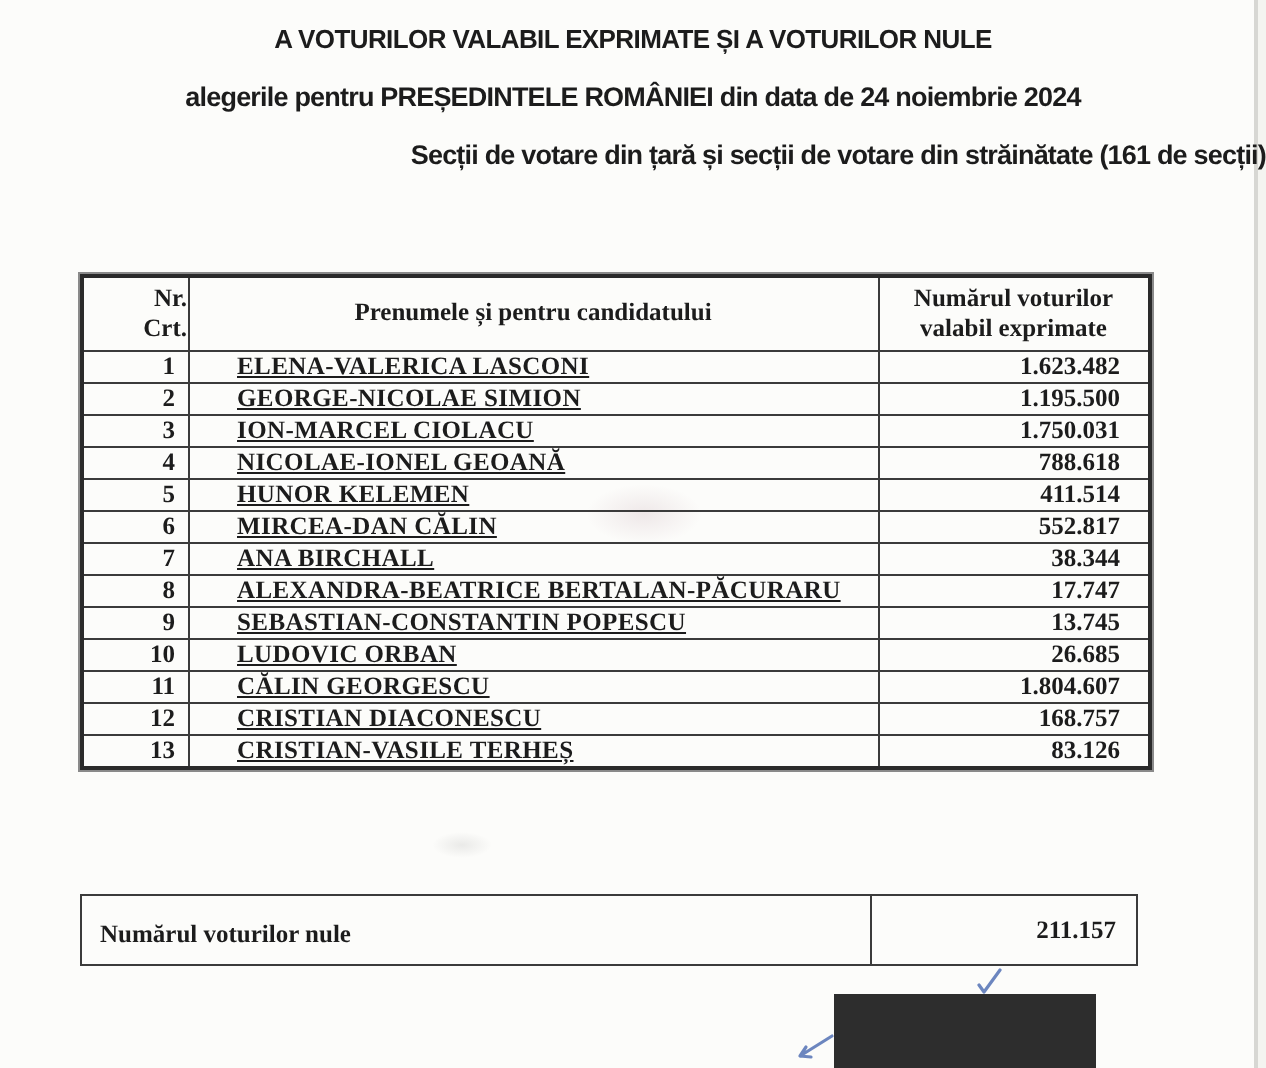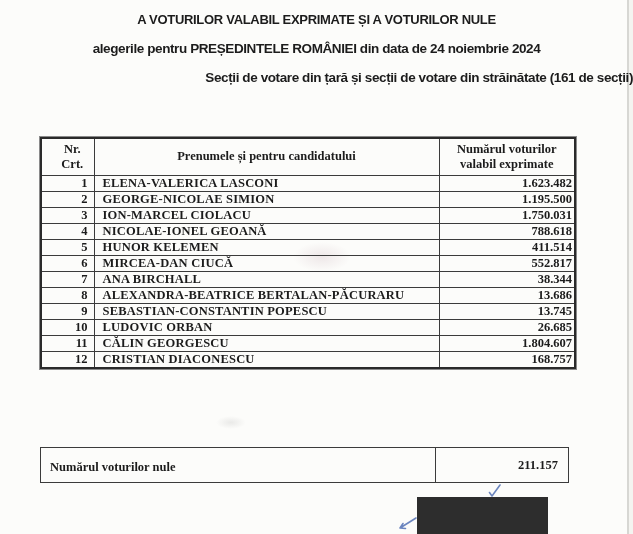--- a/index.html
+++ b/index.html
@@ -53,27 +53,27 @@
   }
   table.results col.c1 { width: 53px; }
   table.results col.c2 { width: 345px; }
   table.results col.c3 { width: 136px; }
   table.results th, table.results td {
     border: 1.2px solid #3b3b3b;
     overflow: hidden; white-space: nowrap;
   }
   table.results { border: 2px solid #2a2a2a; outline: 1px solid #8a8a8a; outline-offset: 0px; }
   table.results thead th { height: 37px; vertical-align: middle; }
-  th.h-nr { text-align: center; padding-left: 9px; font-size: 12.5px; line-height: 15px; }
+  th.h-nr { text-align: right; padding-left: 9px; font-size: 12.5px; line-height: 15px; }
   th.h-cand { text-align: center; font-size: 12.5px; }
   th.h-votes { font-size: 12.5px; line-height: 15px; }
   table.results tbody td { height: 15.4px; line-height: 15px; }
   td.nr    { text-align: right; padding-right: 6px; }
-  td.name  { text-align: left;  padding-left: 8px; letter-spacing: 0.2px; }
-  td.votes { text-align: right; padding-right: 2px; }
+  td.name  { text-align: left;  padding-left: 24px; letter-spacing: 0.2px; text-decoration: underline; }
+  td.votes { text-align: right; padding-right: 14px; }
 
   
   table.nulls {
     position: absolute; left: 40px; top: 447px;
     width: 528px; height: 36px;
     border-collapse: collapse;
     table-layout: fixed;
     font-size: 12.5px; font-weight: bold;
     border: 1.6px solid #2e2e2e;
   }
@@ -152,34 +152,34 @@
         </tr>
 
         <tr>
           <td class="nr">5</td>
           <td class="name">HUNOR KELEMEN</td>
           <td class="votes">411.514</td>
         </tr>
 
         <tr>
           <td class="nr">6</td>
-          <td class="name">MIRCEA-DAN CIUCĂ</td>
+          <td class="name">MIRCEA-DAN CĂLIN</td>
           <td class="votes">552.817</td>
         </tr>
 
         <tr>
           <td class="nr">7</td>
           <td class="name">ANA BIRCHALL</td>
           <td class="votes">38.344</td>
         </tr>
 
         <tr>
           <td class="nr">8</td>
           <td class="name">ALEXANDRA-BEATRICE BERTALAN-PĂCURARU</td>
-          <td class="votes">13.686</td>
+          <td class="votes">17.747</td>
         </tr>
 
         <tr>
           <td class="nr">9</td>
           <td class="name">SEBASTIAN-CONSTANTIN POPESCU</td>
           <td class="votes">13.745</td>
         </tr>
 
         <tr>
           <td class="nr">10</td>
@@ -192,20 +192,25 @@
           <td class="name">CĂLIN GEORGESCU</td>
           <td class="votes">1.804.607</td>
         </tr>
 
         <tr>
           <td class="nr">12</td>
           <td class="name">CRISTIAN DIACONESCU</td>
           <td class="votes">168.757</td>
         </tr>
 
+        <tr>
+          <td class="nr">13</td>
+          <td class="name">CRISTIAN-VASILE TERHEȘ</td>
+          <td class="votes">83.126</td>
+        </tr>
 
       </tbody>
   </table>
 
   <table class="nulls">
     <tbody>
         <tr>
       <td class="null-label">Numărul voturilor nule</td>
       <td class="null-value">211.157</td>
     </tr>

